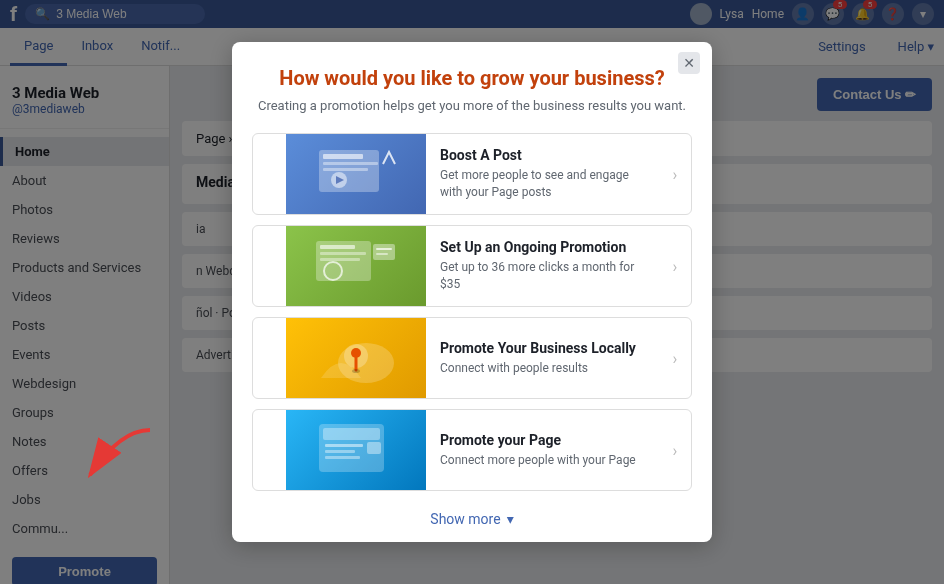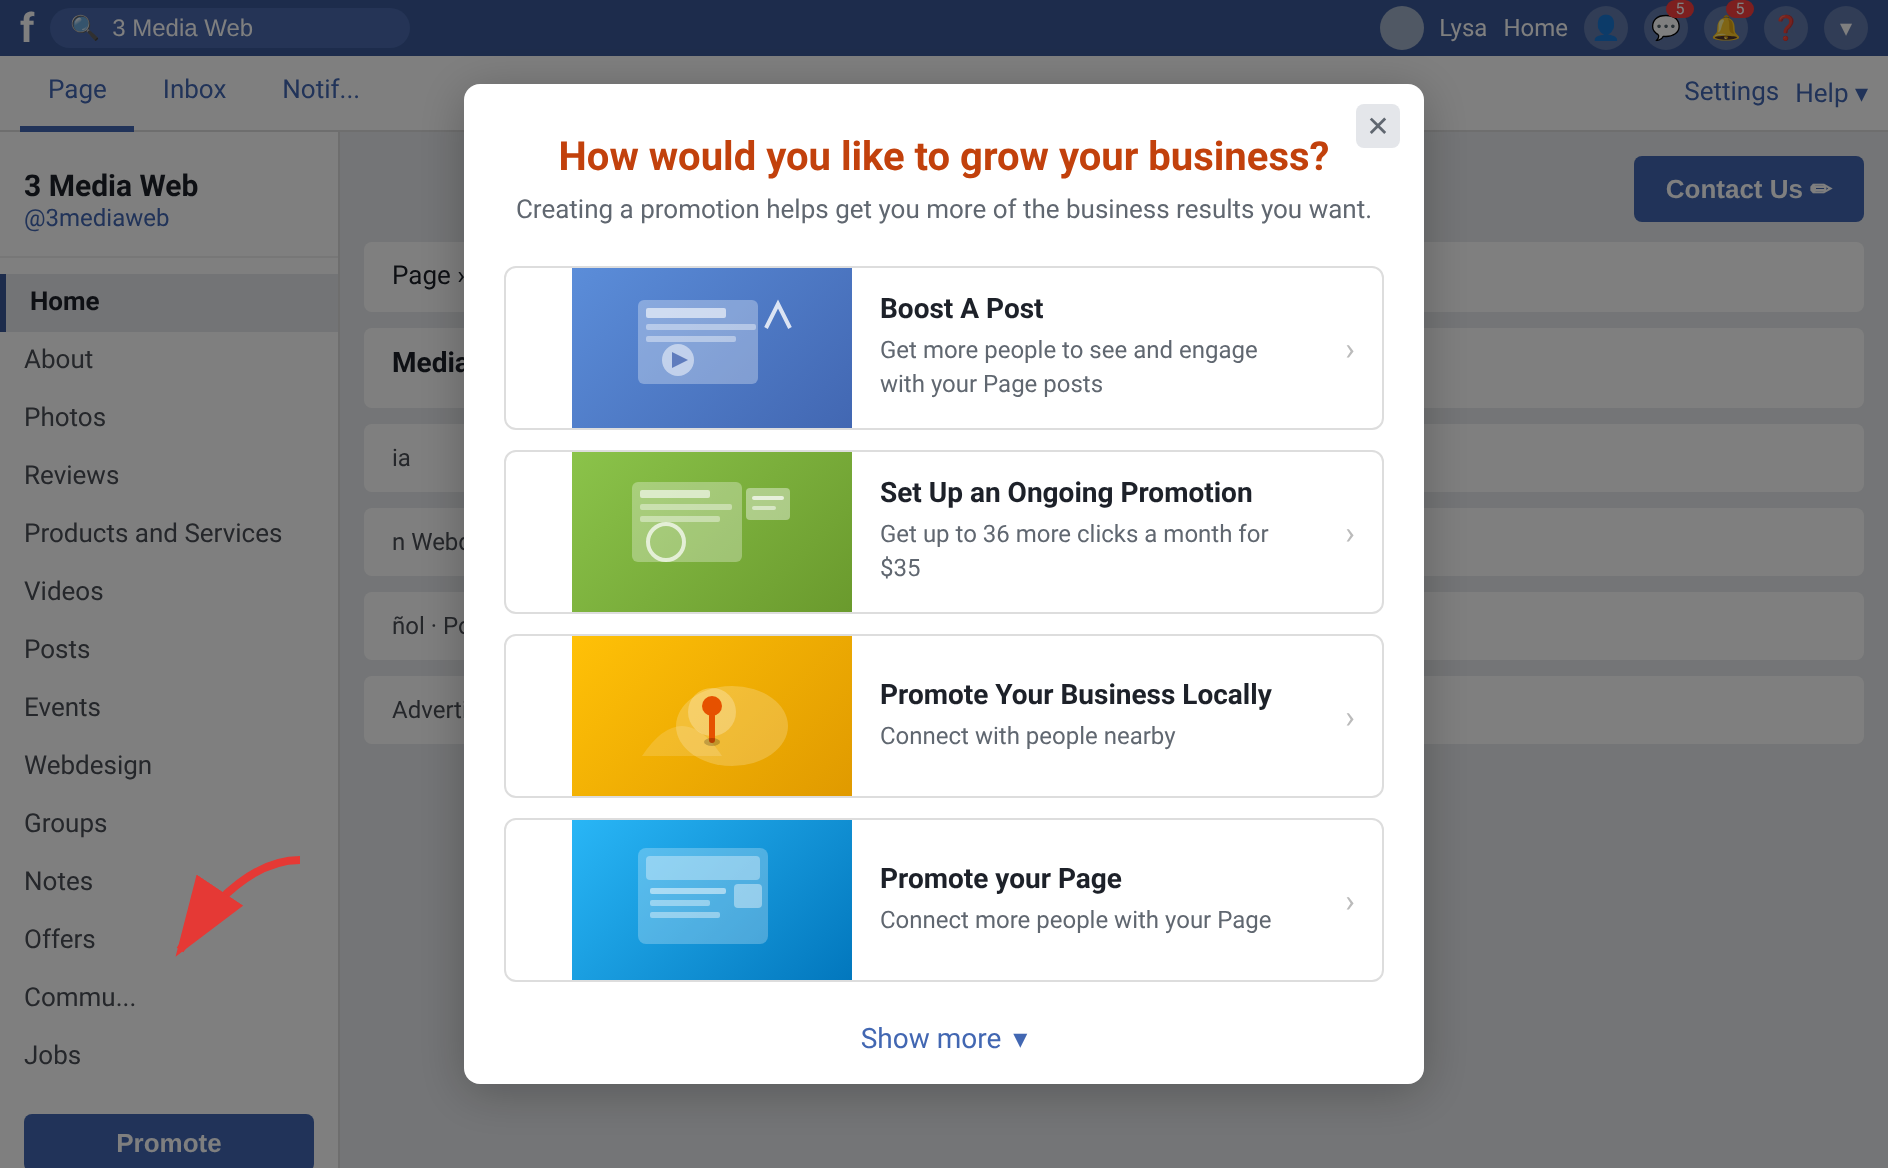--- a/index.html
+++ b/index.html
@@ -105,21 +105,21 @@
       align-items: center;
     }
     .page-nav-tab.active {
       border-bottom: 3px solid #4267b2;
       font-weight: normal;
     }
     .page-nav-right {
       margin-left: auto;
       display: flex;
       align-items: flex-start;
-      gap: 8px;
+      gap: 32px;
     }
     .page-nav-right span {
       font-size: 13px;
       color: #4267b2;
       cursor: pointer;
     }
 
     
     .main-layout {
       display: flex;
@@ -403,22 +403,22 @@
       <div class="sidebar-item">Photos</div>
       <div class="sidebar-item">Reviews</div>
       <div class="sidebar-item">Products and Services</div>
       <div class="sidebar-item">Videos</div>
       <div class="sidebar-item">Posts</div>
       <div class="sidebar-item">Events</div>
       <div class="sidebar-item">Webdesign</div>
       <div class="sidebar-item">Groups</div>
       <div class="sidebar-item">Notes</div>
       <div class="sidebar-item">Offers</div>
+      <div class="sidebar-item">Jobs</div>
       <div class="sidebar-item">Commu...</div>
-      <div class="sidebar-item">Jobs</div>
     </div>
     <button class="sidebar-promote">Promote</button>
 
   </div>
 
   <div class="content-area">
     <div style="display:flex; justify-content:flex-end; margin-bottom:10px;">
       <button class="contact-btn">Contact Us ✏</button>
     </div>
     <div class="content-row">
@@ -500,21 +500,21 @@
             <path d="M10 50 Q30 20 50 50" fill="rgba(255,255,255,0.15)"></path>
             <circle cx="45" cy="28" r="12" fill="rgba(255,255,255,0.25)"></circle>
             <circle cx="45" cy="25" r="5" fill="#e65100"></circle>
             <path d="M45 30 L45 42" stroke="#e65100" stroke-width="3" stroke-linecap="round"></path>
             <ellipse cx="45" cy="43" rx="4" ry="2" fill="rgba(0,0,0,0.2)"></ellipse>
           </svg>
         </div>
       </div>
       <div class="promo-text">
         <div class="promo-title">Promote Your Business Locally</div>
-        <div class="promo-desc">Connect with people nearby</div>
+        <div class="promo-desc">Connect with people results</div>
       </div>
       <div class="promo-arrow">›</div>
     </div>
 
     <div class="promo-option">
       <div class="promo-thumb">
         <div class="thumb-page">
           <svg width="90" height="60" viewBox="0 0 90 60">
             <rect x="8" y="4" width="65" height="48" rx="4" fill="rgba(255,255,255,0.25)"></rect>
             <rect x="12" y="8" width="57" height="12" rx="2" fill="rgba(255,255,255,0.35)"></rect>

